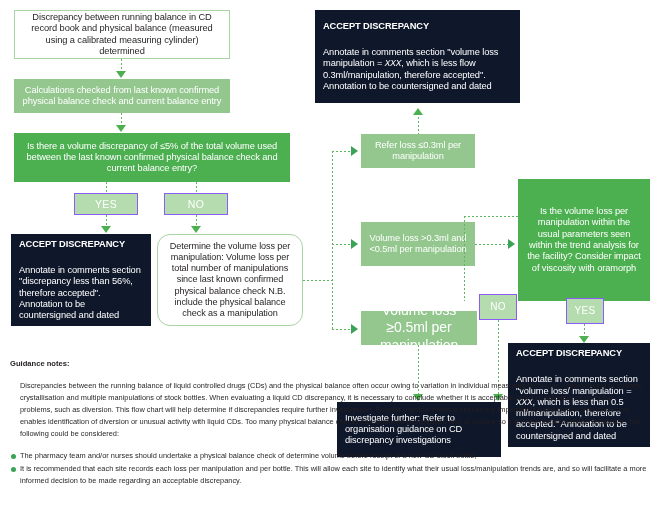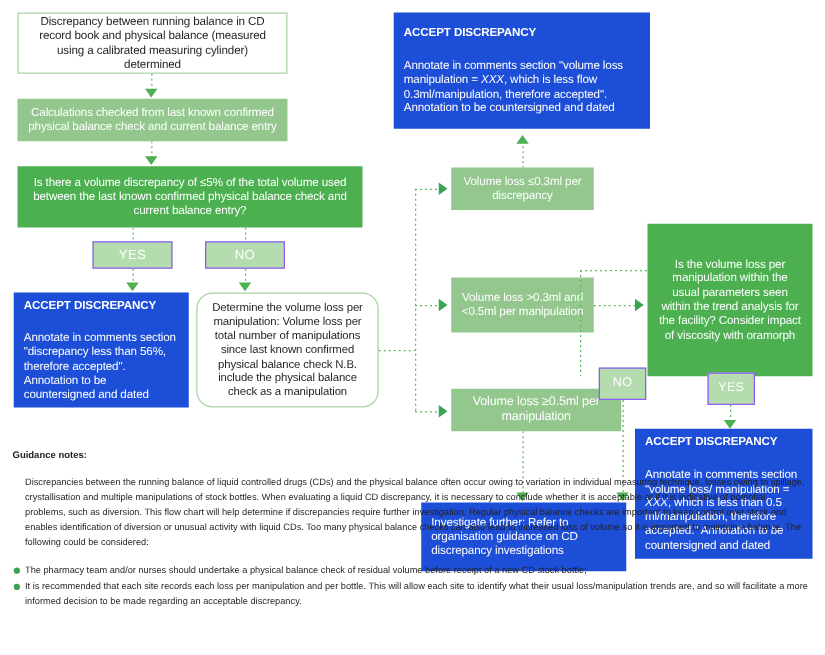--- a/index.html
+++ b/index.html
@@ -31,39 +31,39 @@
   }
   .v-light {
     background: #93c78e;
     color: #ffffff;
   }
   .v-mid {
     background: #4caf50;
     color: #ffffff;
   }
   .v-dark {
-    background: #1d4ed8;
+    background: #0f172a;
     color: #ffffff;
     gap: 15px;
   }
   .v-chip {
     background: #b4dcaf;
     border: 1px solid #8b5cf6;
     color: #ffffff;
     font-size: 10.5px;
     letter-spacing: 0.3px;
   }
 
   .title {
     font-weight: bold;
     display: block;
   }
   .body { display: block; }
   .pad { padding: 0 8px; }
-  .italic { font-style: italic; }
+  .italic { font-style: italic; font-family: Liberation Mono, monospace; }
 
   
   .dline {
     position: absolute;
     background-image: linear-gradient(to bottom, #5cb85c 0, #5cb85c 2px, transparent 2px, transparent 4px);
     background-size: 1px 4px;
     background-repeat: repeat-y;
     width: 1px;
   }
   .dline.h {
@@ -170,36 +170,36 @@
   <div class="dline h" style="left:332px; top:151px; width:22px;"></div>
   <div class="arrow right" style="left:351px; top:146px;"></div>
 
   <div class="dline h" style="left:332px; top:244px; width:22px;"></div>
   <div class="arrow right" style="left:351px; top:239px;"></div>
 
   <div class="dline h" style="left:332px; top:329px; width:22px;"></div>
   <div class="arrow right" style="left:351px; top:324px;"></div>
 
   <div class="node center v-light pad" style="left:361px; top:134px; width:114px; height:34px; font-size:9.3px;">
-    <span class="body">Volume loss ≤0.3ml per discrepancy</span>
+    <span class="body">Refer loss ≤0.3ml per manipulation</span>
   </div>
 
   <div class="dline" style="left:418px; top:113px; height:21px;"></div>
   <div class="arrow up" style="left:413px; top:108px;"></div>
 
   <div class="node left v-dark pad" style="left:315px; top:10px; width:205px; height:93px; font-size:9.3px;">
     <span class="title">ACCEPT DISCREPANCY</span>
     <span class="body"><span>Annotate in comments section "volume loss manipulation = </span><span class="italic">XXX</span><span>, which is less flow 0.3ml/manipulation, therefore accepted". Annotation to be countersigned and dated</span></span>
   </div>
 
   <div class="node center v-light pad" style="left:361px; top:222px; width:114px; height:44px; font-size:9.3px;">
     <span class="body">Volume loss &gt;0.3ml and &lt;0.5ml per manipulation</span>
   </div>
 
-  <div class="node center v-light pad" style="left:361px; top:311px; width:136px; height:34px; font-size:10px;">
+  <div class="node center v-light pad" style="left:361px; top:311px; width:116px; height:34px; font-size:14px;">
     <span class="body">Volume loss ≥0.5ml per manipulation</span>
   </div>
 
   <div class="dline" style="left:418px; top:345px; height:51px;"></div>
   <div class="arrow down" style="left:413px; top:394px;"></div>
 
   <div class="dline h" style="left:475px; top:244px; width:36px;"></div>
   <div class="arrow right" style="left:508px; top:239px;"></div>
 
   <div class="node center v-mid pad" style="left:518px; top:179px; width:132px; height:122px; font-size:9.3px;">
@@ -227,18 +227,18 @@
   </div>
 
   <div class="node left v-dark pad" style="left:337px; top:402px; width:164px; height:55px; font-size:9.3px;">
     <span class="body">Investigate further: Refer to organisation guidance on CD discrepancy investigations</span>
   </div>
 
   <div id="notes">
     <span class="h">Guidance notes:</span>
     <p>Discrepancies between the running balance of liquid controlled drugs (CDs) and the physical balance often occur owing to variation in individual measuring technique, losses owing to spillage, crystallisation and multiple manipulations of stock bottles. When evaluating a liquid CD discrepancy, it is necessary to conclude whether it is acceptable or if it is indicative of potential problems, such as diversion. This flow chart will help determine if discrepancies require further investigation. Regular physical balance checks are important to keep control over stock and enables identification of diversion or unusual activity with liquid CDs. Too many physical balance checks can also lead to increased loss of volume so it is important to maintain a balance. The following could be considered:</p>
     <ul>
-      <li>The pharmacy team and/or nurses should undertake a physical balance check of residual volume before receipt of a new CD stock bottle;</li>
+      <li>The pharmacy team and/or nurses should undertake a physical balance check of determine volume before receipt of a new CD stock bottle;</li>
       <li>It is recommended that each site records each loss per manipulation and per bottle. This will allow each site to identify what their usual loss/manipulation trends are, and so will facilitate a more informed decision to be made regarding an acceptable discrepancy.</li>
     </ul>
   </div>
 
 </div>
 
 </body></html>

